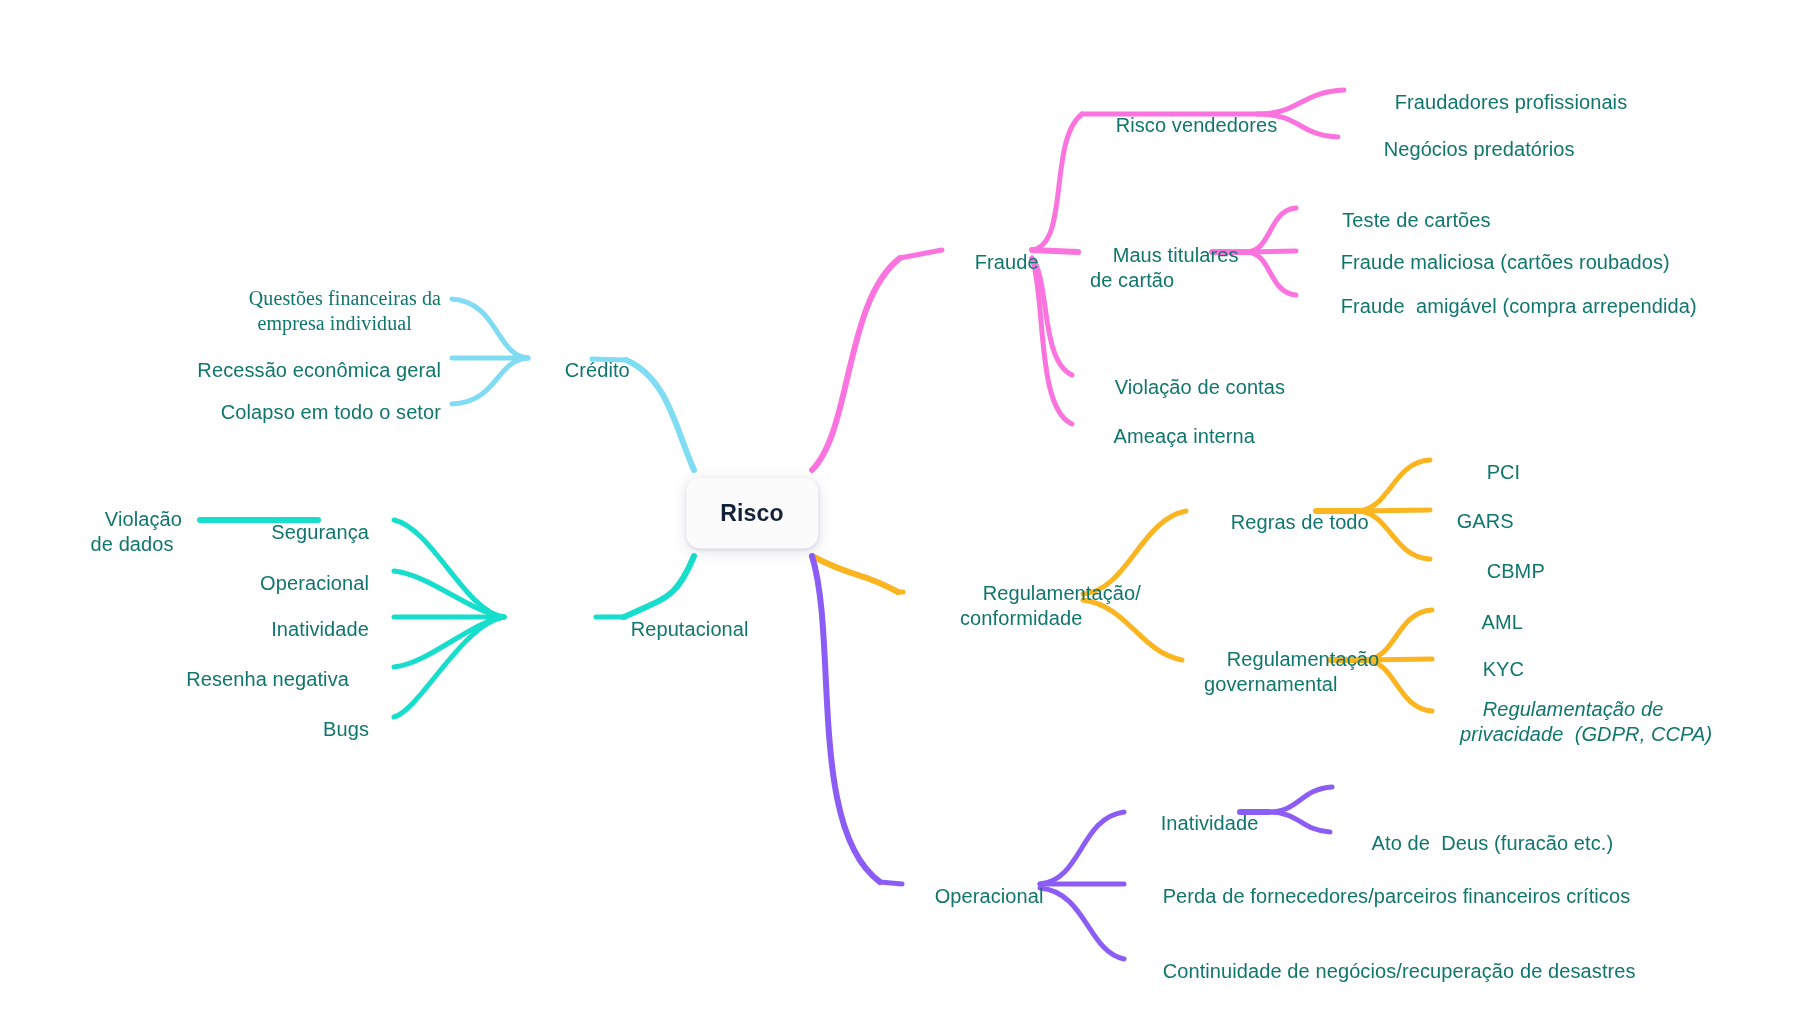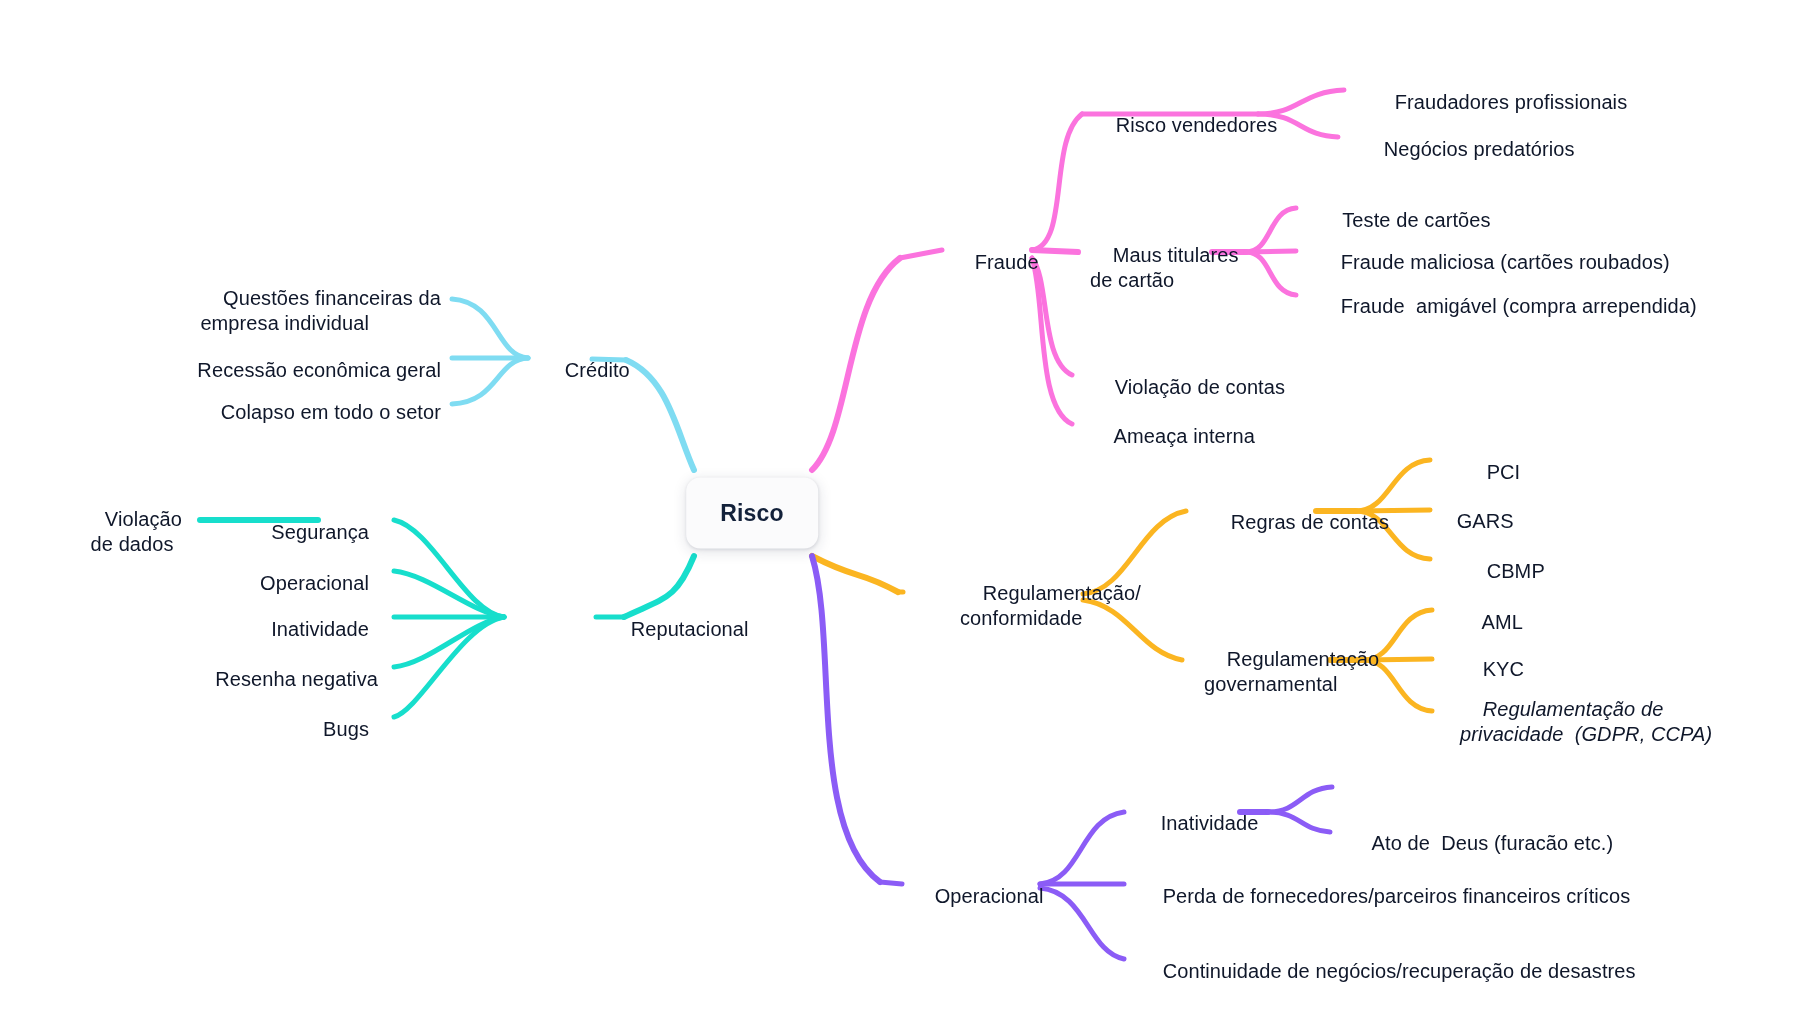--- a/index.html
+++ b/index.html
@@ -7,21 +7,21 @@
     font-family:"Liberation Sans","DejaVu Sans",sans-serif;
     width:1800px;height:1016px;position:relative;overflow:hidden;
     color:#4a5568;
   }
   #map{position:absolute;left:0;top:0;width:1800px;height:1016px;}
   svg.links{position:absolute;left:0;top:0;width:1800px;height:1016px;pointer-events:none;}
   .node{
     position:absolute;
     font-size:20px;
     line-height:1.22;
-    color:#0f172a;
+    color:#0f766e;
     white-space:pre;
     letter-spacing:.1px;
   }
   .node.r{transform:translate(-100%,-50%);text-align:right;}
   .node.l{transform:translate(0,-50%);text-align:left;}
   .central{
     position:absolute;
     transform:translate(-50%,-50%);
     background:#fbfbfc;
     border-radius:14px;
@@ -138,49 +138,49 @@
   <div class="node l" style="left:1318px;top:294px;">
     <span>Fraude  amigável (compra arrependida)</span></div>
 
   <div class="node l" style="left:1092px;top:375px;">
     <span>Violação de contas</span></div>
   <div class="node l" style="left:1092px;top:424px;">
     <span>Ameaça interna</span></div>
 
   <div class="node l" style="left:542px;top:358px;">
     <span>Crédito</span></div>
-  <div class="node r" style="left:441px;top:299px;text-align:left;">
+  <div class="node r" style="left:441px;top:299px;text-align:center;font-family:Liberation Serif, serif;">
     <span>Questões financeiras da
 empresa individual</span></div>
   <div class="node r" style="left:441px;top:358px;">
     <span>Recessão econômica geral</span></div>
   <div class="node r" style="left:441px;top:400px;">
     <span>Colapso em todo o setor</span></div>
 
   <div class="node l" style="left:608px;top:617px;">
     <span>Reputacional</span></div>
   <div class="node r" style="left:369px;top:520px;">
     <span>Segurança</span></div>
   <div class="node r" style="left:182px;top:520px;text-align:center;">
     <span>Violação
 de dados</span></div>
   <div class="node r" style="left:369px;top:571px;">
     <span>Operacional</span></div>
   <div class="node r" style="left:369px;top:617px;">
     <span>Inatividade</span></div>
-  <div class="node r" style="left:378px;top:667px;">
+  <div class="node r" style="left:349px;top:667px;">
     <span>Resenha negativa</span></div>
   <div class="node r" style="left:369px;top:717px;">
     <span>Bugs</span></div>
 
   <div class="node l" style="left:912px;top:594px;margin-left:48px;">
     <span>Regulamentação/
 conformidade</span></div>
   <div class="node l" style="left:1208px;top:510px;">
-    <span>Regras de contas</span></div>
+    <span>Regras de todo</span></div>
   <div class="node l" style="left:1464px;top:460px;">
     <span>PCI</span></div>
   <div class="node l" style="left:1434px;top:509px;">
     <span>GARS</span></div>
   <div class="node l" style="left:1464px;top:559px;">
     <span>CBMP</span></div>
   <div class="node l" style="left:1204px;top:660px;">
     <span>Regulamentação
 governamental</span></div>
   <div class="node l" style="left:1460px;top:610px;">

